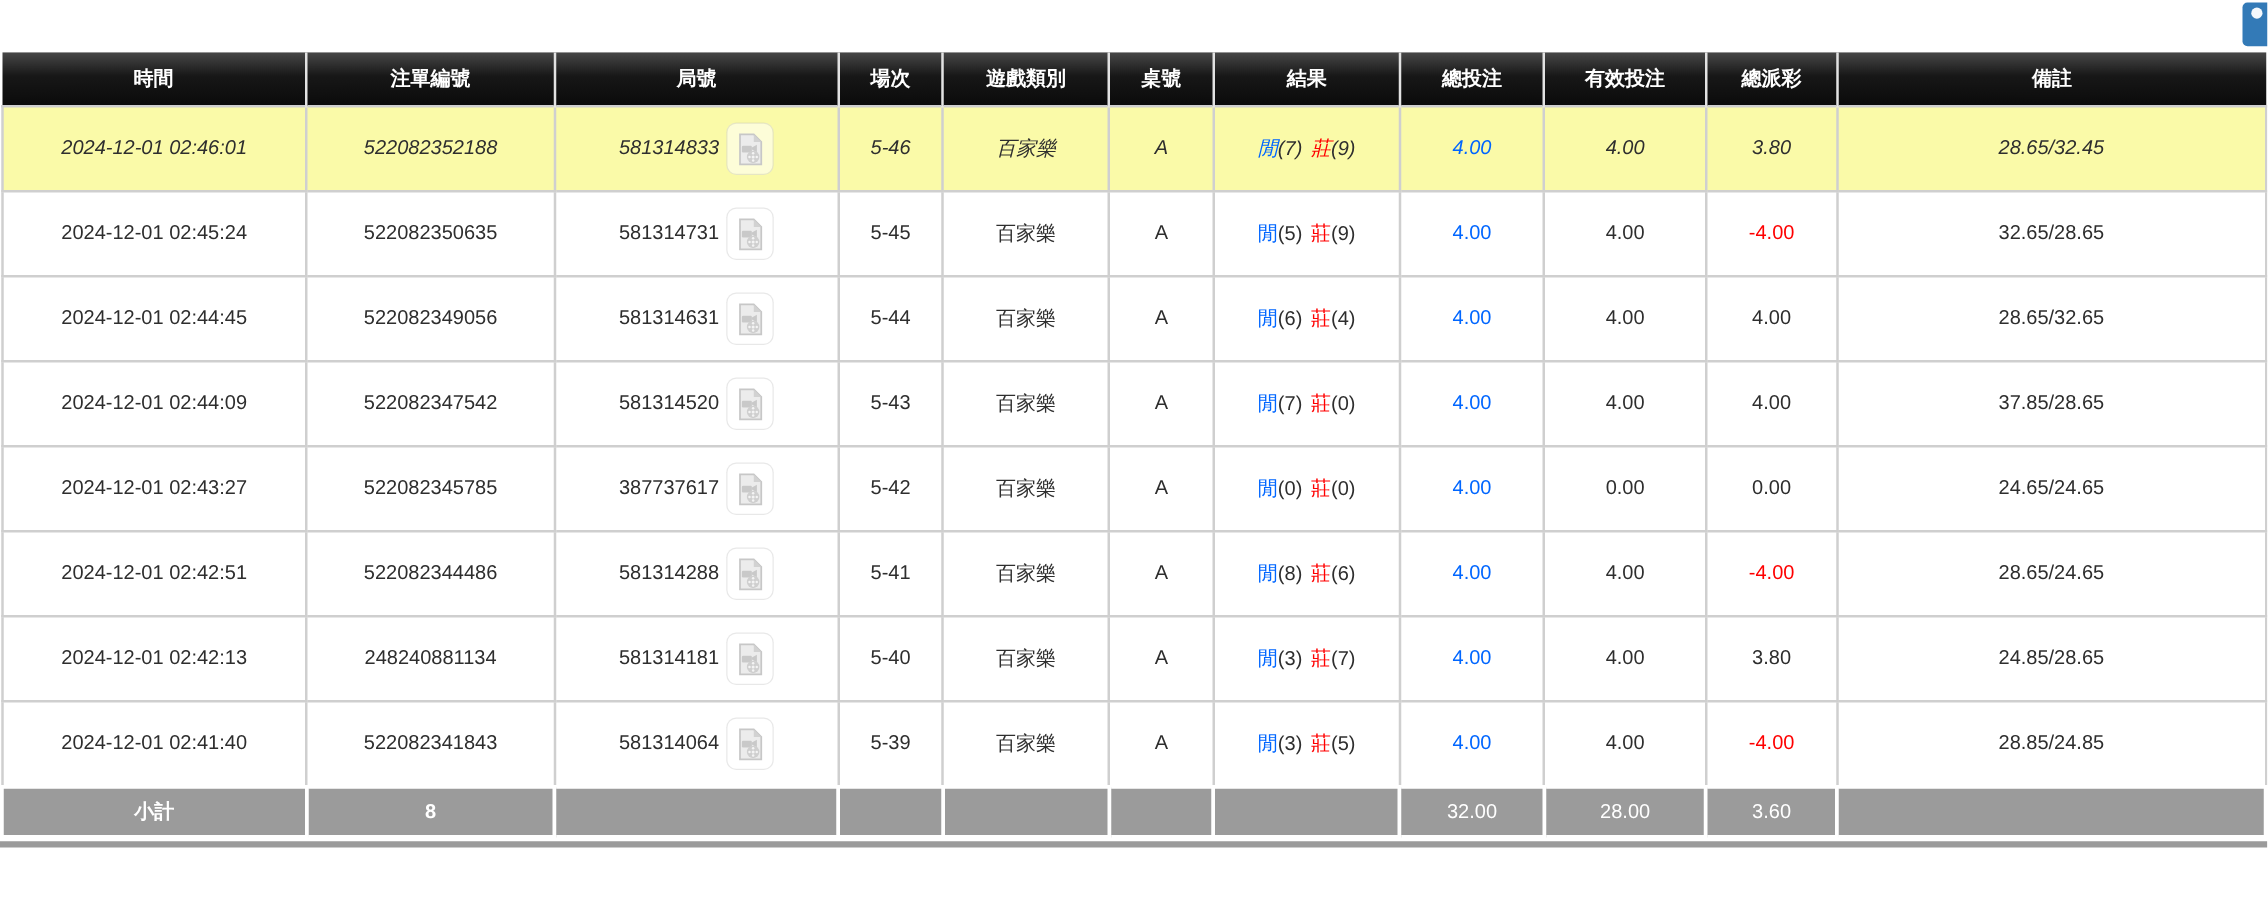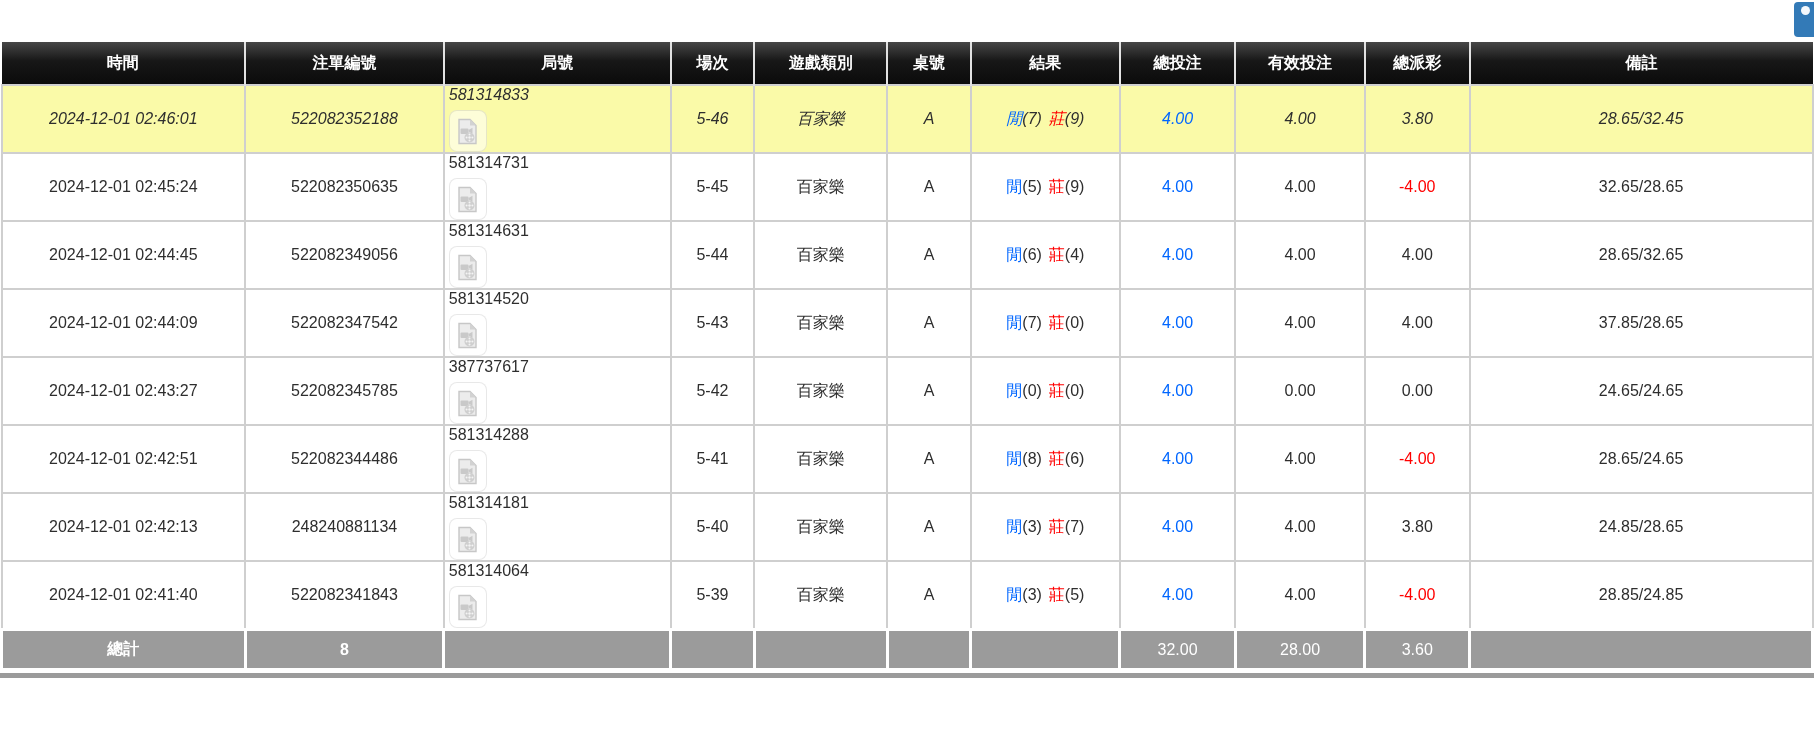--- a/index.html
+++ b/index.html
@@ -35,21 +35,21 @@
   tr.summary td {
     height:37px; color:#fff; border:3px solid #ffffff;
     font-size:16px; padding:0 4px;
   }
   tr.summary td { background:#9b9b9b; }
   .sum-label, .sum-count { font-weight:bold; }
   .blue { color:#0066ff; }
   .red  { color:#ff0000;margin-left:15px; }
   .score{ color:#2e2e2e; }
   .result-cell .red { margin-left:7px; }
-  .round-wrap { display:flex; align-items:flex-start; justify-content:center; gap:6px;flex-direction:column; }
+  .round-wrap { display:flex; align-items:center; justify-content:center; gap:6px; }
   .video-btn {
     width:38px; height:42px; border-radius:8px; padding:0;
     background:rgba(255,255,255,.55); border:1px solid rgba(0,0,0,.09);
     display:inline-flex; align-items:center; justify-content:center; cursor:pointer;
   }
   .bottom-bar { width:1814px; height:5px; background:#9b9b9b; margin-top:2px; }
   
   .col-time{width:13.6%} .col-bet-id{width:11%} .col-round{width:12.6%}
   .col-session{width:4.5%} .col-game{width:7.3%} .col-table{width:4.5%}
   .col-result{width:8.2%} .col-total-bet{width:6.3%} .col-valid-bet{width:7.1%}
@@ -320,21 +320,21 @@
             <td>5-39</td>
             <td>百家樂</td>
             <td>A</td>
             <td class="result-cell"><span class="blue">閒</span><span class="score">(3)</span><span class="red">莊</span><span class="score">(5)</span></td>
             <td class="blue">4.00</td>
             <td>4.00</td>
             <td class="red">-4.00</td>
             <td>28.85/24.85</td>
           </tr>
           <tr class="summary">
-            <td class="sum-label">總計</td>
+            <td class="sum-label">小計</td>
             <td class="sum-count">8</td>
             <td></td>
             <td></td>
             <td></td>
             <td></td>
             <td></td>
             <td>32.00</td>
             <td>28.00</td>
             <td>3.60</td>
             <td></td>

